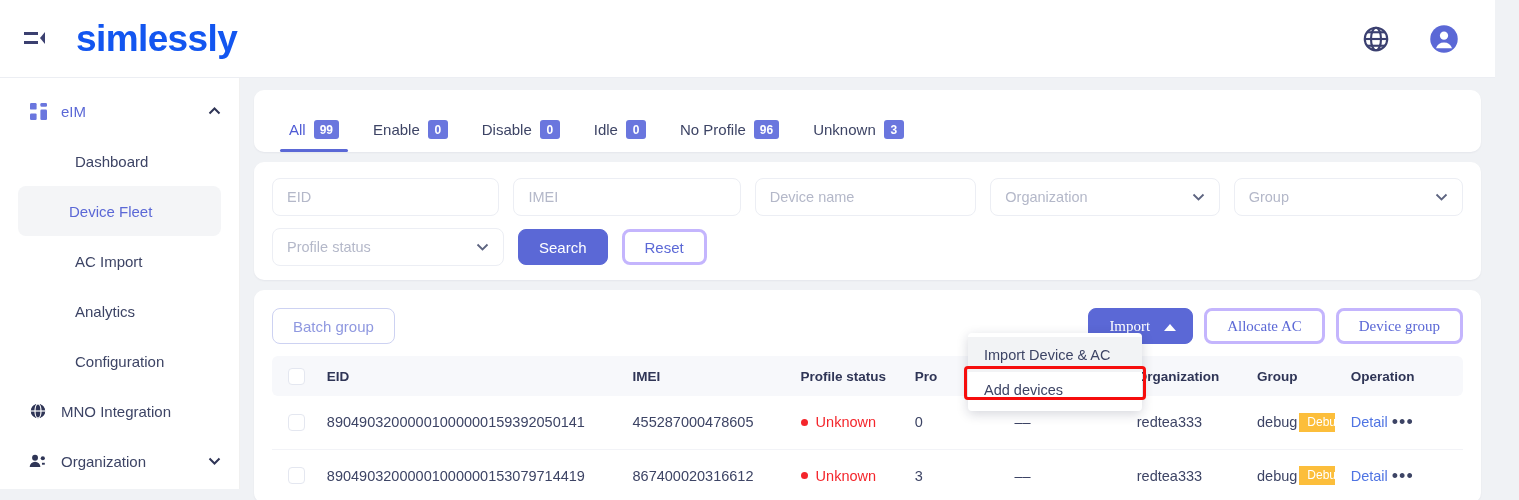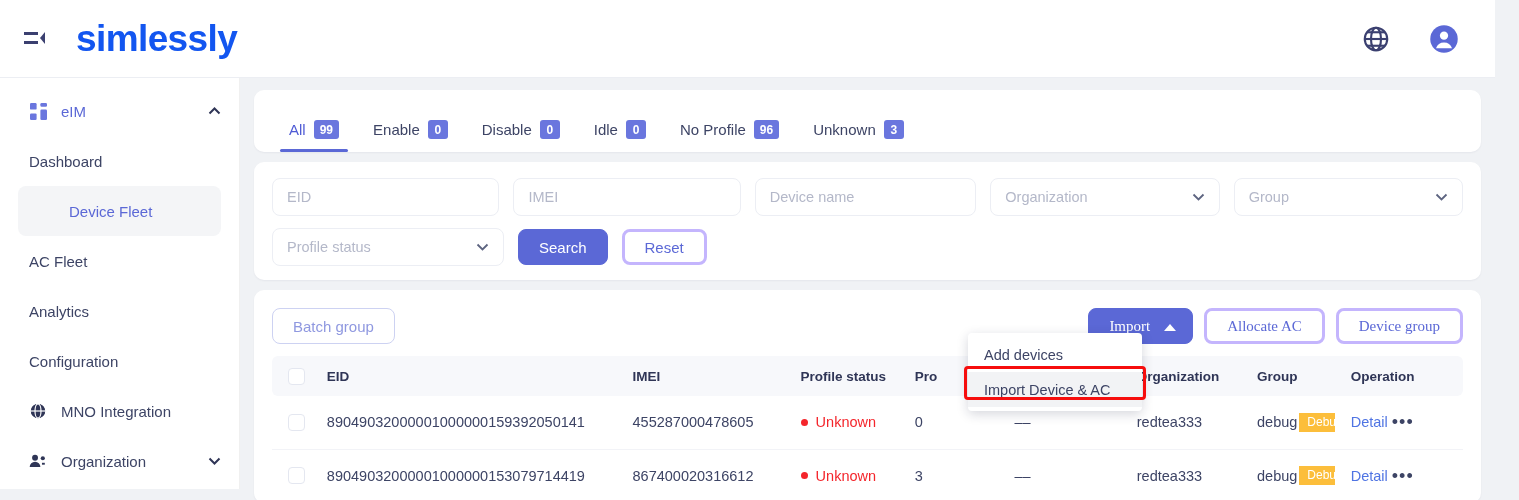--- a/index.html
+++ b/index.html
@@ -48,21 +48,21 @@
   }
   .nav-item {
     height: 50px; display: flex; align-items: center;
     padding: 0 18px 0 28px; cursor: pointer;
     font-size: 15px; color: #3d4465;
     position: relative;
   }
   .nav-item .ic { width: 20px; margin-right: 13px; display: flex; align-items: center; justify-content: center; }
   .nav-item .lbl { white-space: nowrap; }
   .nav-item .chev { margin-left: auto; display: flex; align-items: center; }
-  .nav-item.child { padding-left: 29px; }
+  .nav-item.child { padding-left: 75px; }
   .nav-item.child .lbl { font-size: 15px; }
   .nav-item.active-parent .lbl { color: #5b68d6; }
   .nav-item.selected {
     background: #f4f5f7; border-radius: 8px;
     margin: 0 18px; padding-left: 51px; width: calc(100% - 36px); align-items: center;
   }
   .nav-item.selected .lbl { color: #5b68d6; }
 
   
   .main {
@@ -238,21 +238,21 @@
 
     <div class="nav-item child">
       <span class="lbl">Dashboard</span>
     </div>
 
     <div class="nav-item child selected">
       <span class="lbl">Device Fleet</span>
     </div>
 
     <div class="nav-item child">
-      <span class="lbl">AC Fleet</span>
+      <span class="lbl">AC Import</span>
     </div>
 
     <div class="nav-item child">
       <span class="lbl">Analytics</span>
     </div>
 
     <div class="nav-item child">
       <span class="lbl">Configuration</span>
     </div>
 
@@ -458,21 +458,21 @@
               <span class="op-cell">
                 <span class="op-link">Detail</span>
                 <span class="op-more">•••</span>
               </span>
             </td>
           </tr>
         </tbody>
       </table>
 
       <div class="dropdown">
+        <div class="dd-item hovered">Import Device &amp; AC</div>
         <div class="dd-item">Add devices</div>
-        <div class="dd-item hovered">Import Device &amp; AC</div>
       </div>
       <div class="dd-highlight"></div>
 
     </div>
 
   </div>
 </div>
 
 </body></html>

